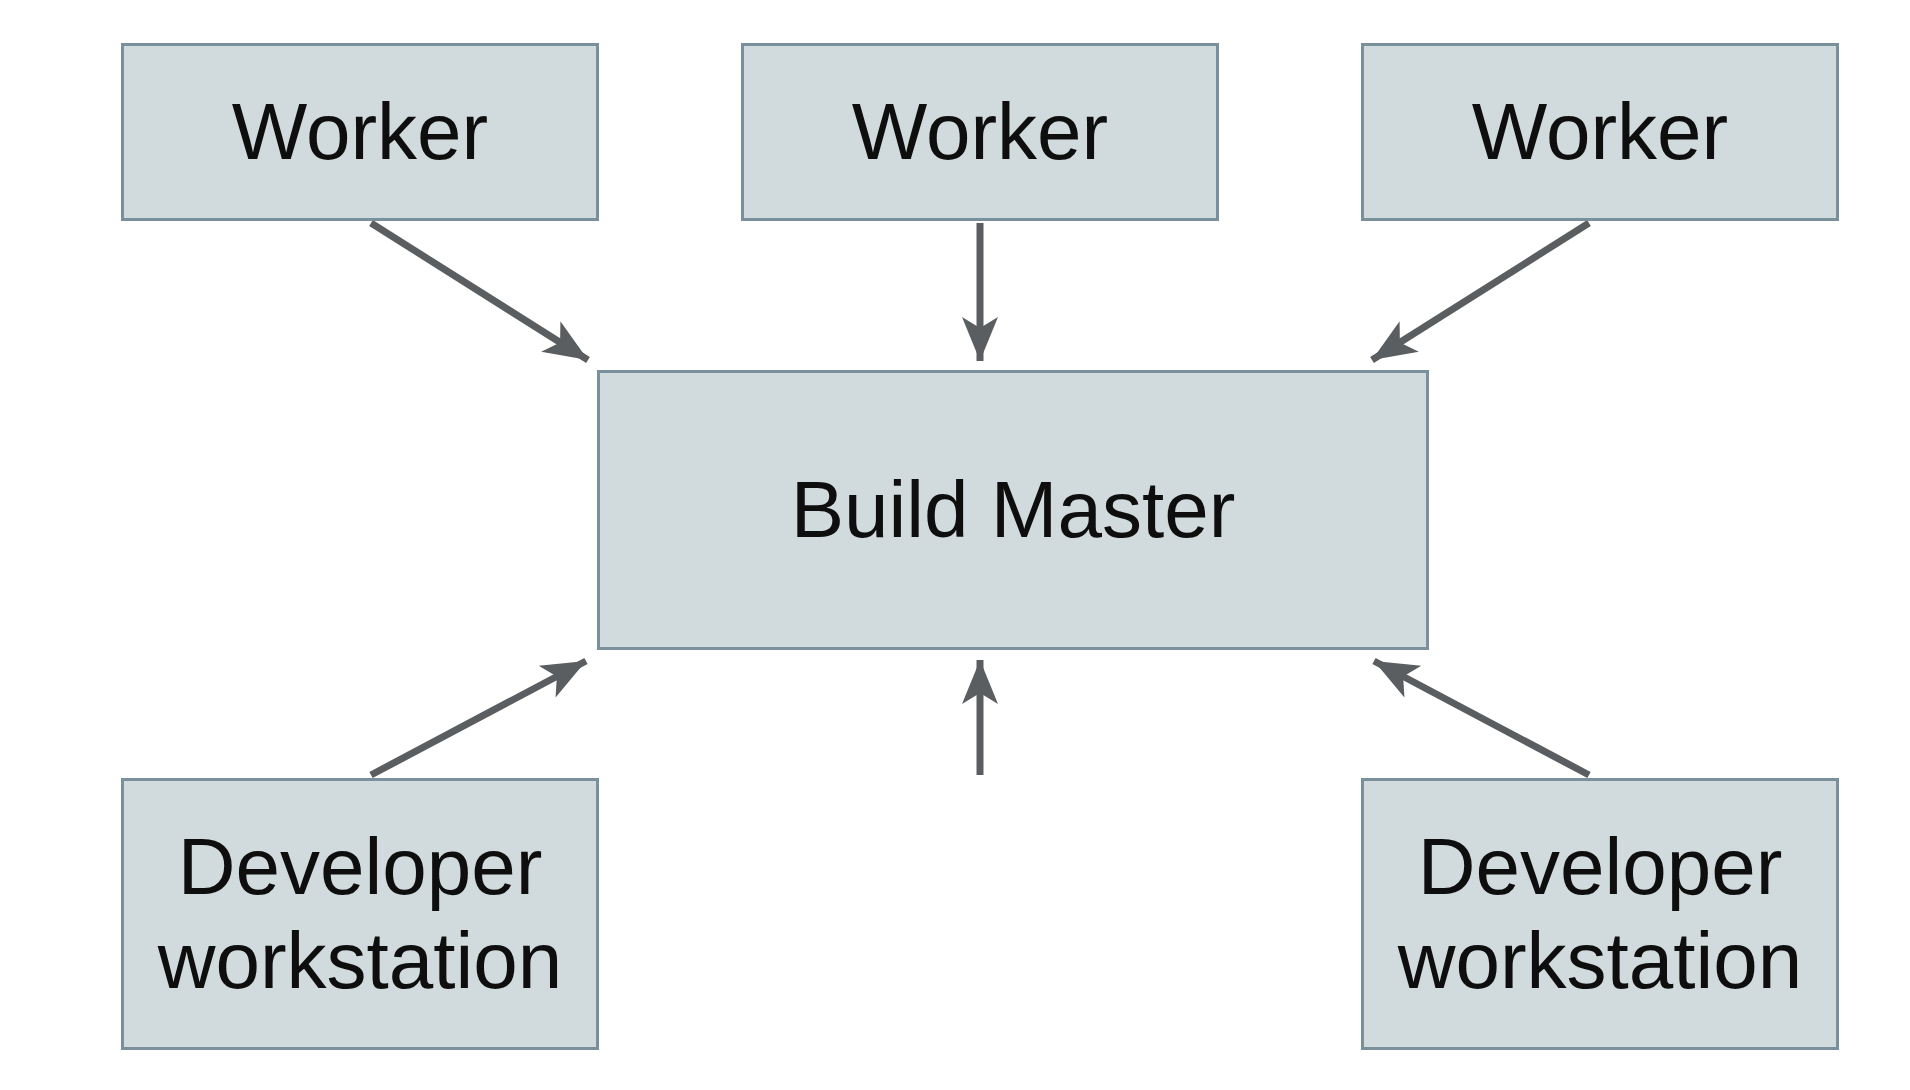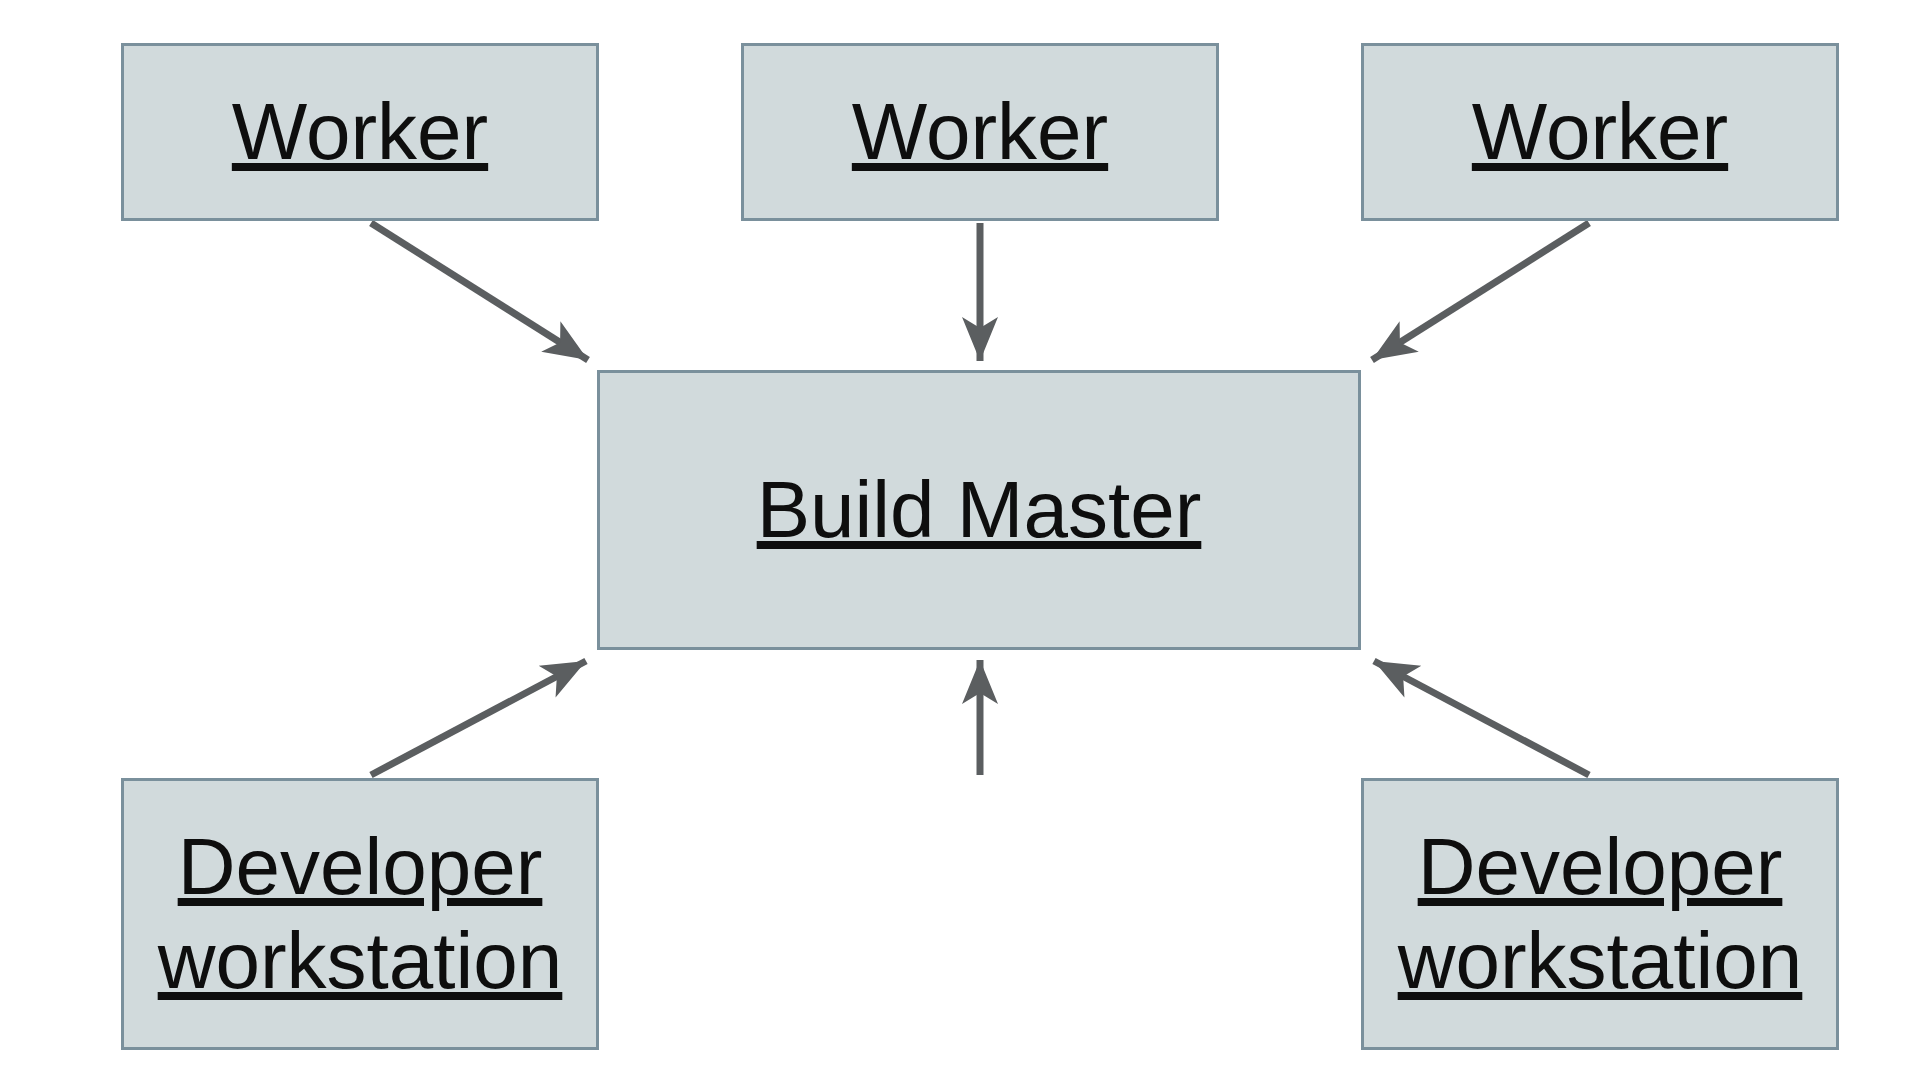--- a/index.html
+++ b/index.html
@@ -28,26 +28,25 @@
     background: var(--node-fill, #d1dadc);
     border: 3px solid var(--node-border, #7a909c);
     display: flex;
     align-items: center;
     justify-content: center;
     text-align: center;
     color: var(--text-color, #0e0e0e);
     font-size: 80px;
     line-height: 1.18;
     padding: 0 12px;
-    text-decoration: underline;
   }
   .node-worker-1        { left: 121px;  top: 43px;  width: 478px; height: 178px; }
   .node-worker-2        { left: 741px;  top: 43px;  width: 478px; height: 178px; }
   .node-worker-3        { left: 1361px; top: 43px;  width: 478px; height: 178px; }
-  .node-build-master    { left: 597px;  top: 370px; width: 764px; height: 280px; }
+  .node-build-master    { left: 597px;  top: 370px; width: 832px; height: 280px; }
   .node-dev-1           { left: 121px;  top: 778px; width: 478px; height: 272px; }
   .node-ci-server       { left: 741px;  top: 778px; width: 478px; height: 272px; }
   .node-dev-2           { left: 1361px; top: 778px; width: 478px; height: 272px; }
   .edge {
     stroke: var(--arrow-color, #5b5e60);
     stroke-width: 7;
     fill: none;
   }
   .arrowhead-shape {
     fill: var(--arrow-color, #5b5e60);

